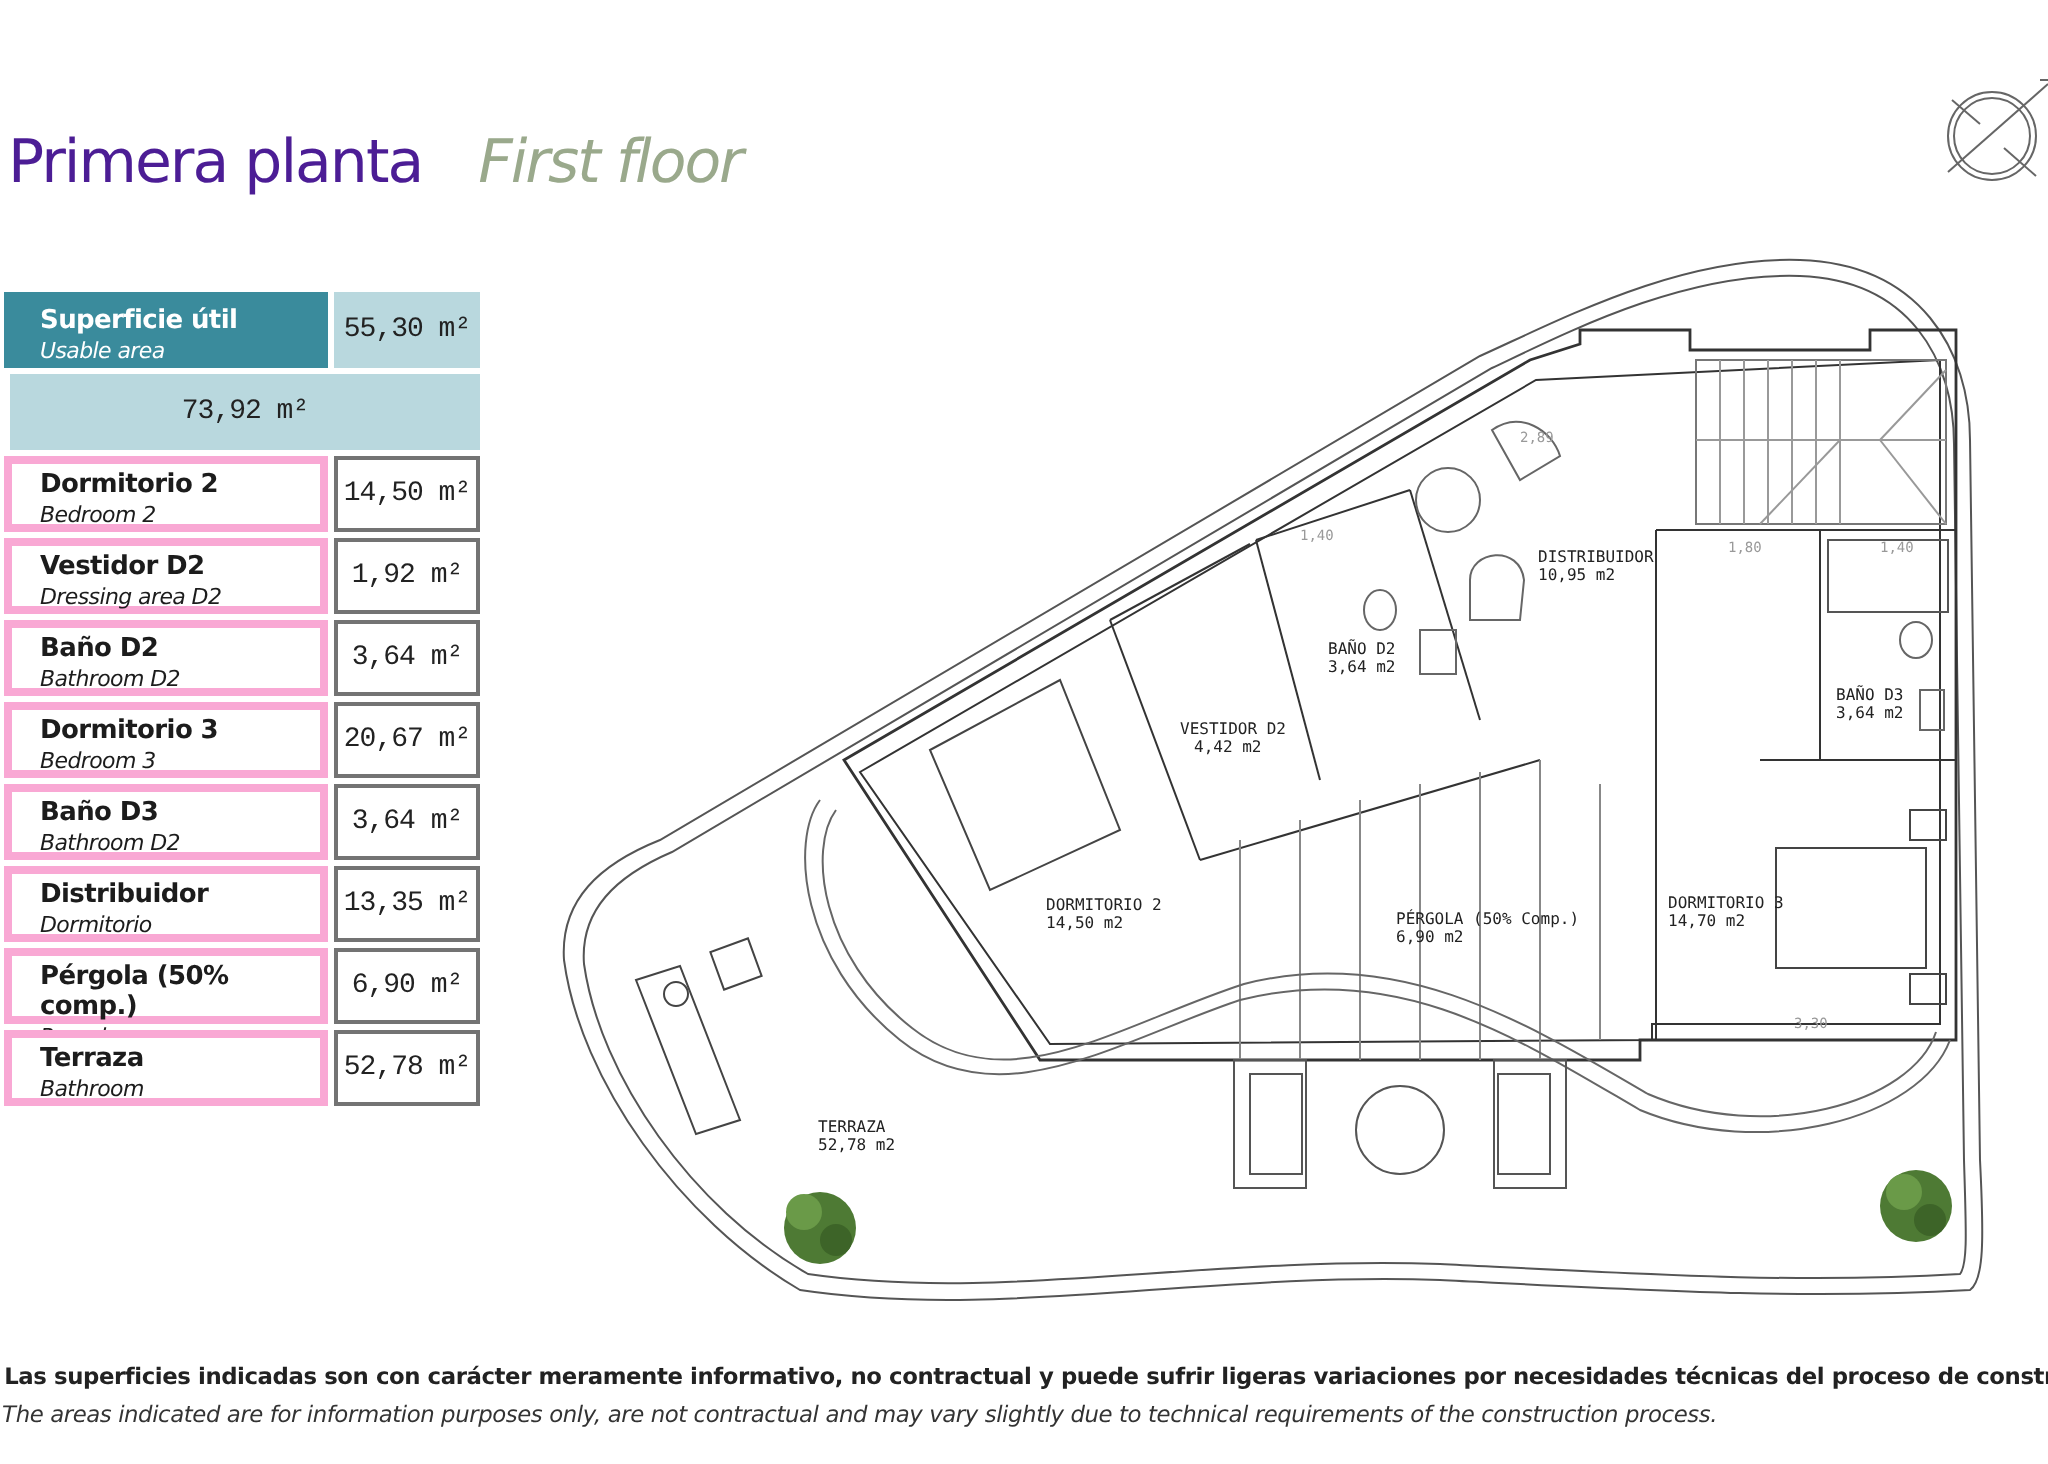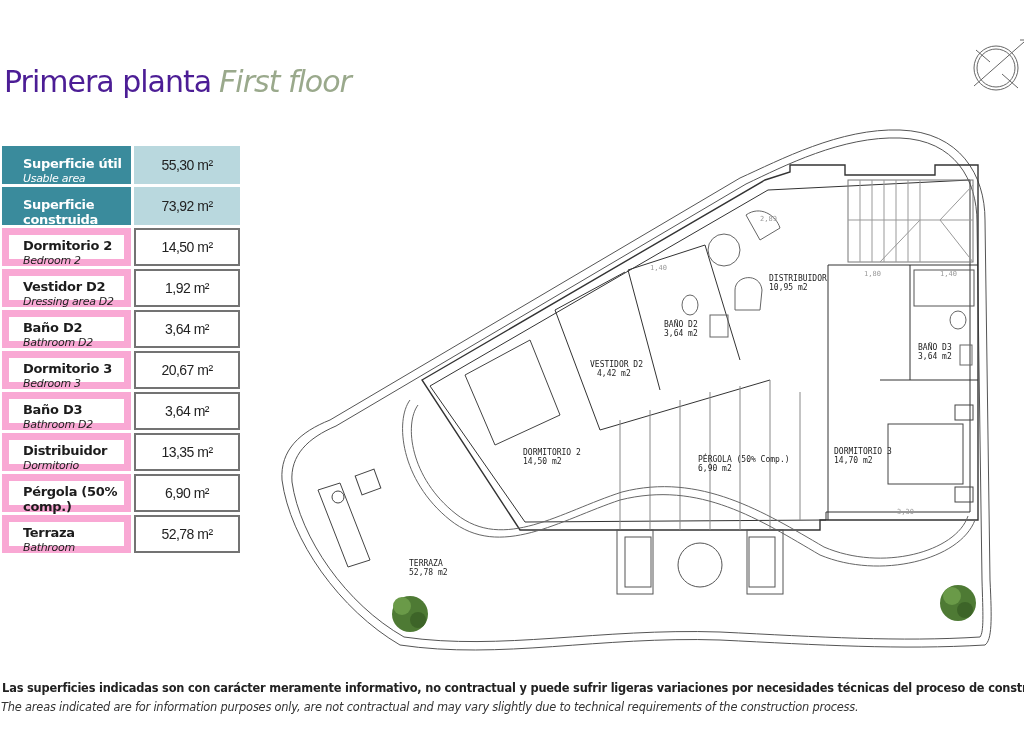--- a/index.html
+++ b/index.html
@@ -5,34 +5,34 @@
   html, body { margin: 0; padding: 0; }
   body {
     width: 1024px; height: 732px; background: #ffffff; position: relative; overflow: hidden;
     font-family: "Liberation Sans", sans-serif;
   }
   .title {
     position: absolute; left: 4px; top: 64px; white-space: nowrap;
     font-family: "DejaVu Sans", sans-serif; font-size: 30px; letter-spacing: -1px;
   }
   .title .es { color: #4c1d95; }
-  .title .en { color: #9aa98c; font-style: italic; margin-left: 8px; }
+  .title .en { color: #9aa98c; font-style: italic; margin-left: 28px; }
 
   .compass { position: absolute; left: 968px; top: 36px; width: 60px; height: 60px; }
 
   .area-table { position: absolute; left: 2px; top: 146px; width: 238px; }
   .row { display: flex; height: 38px; margin-bottom: 3px; }
   .row .name {
-    width: 129px; box-sizing: border-box; padding: 3px 0 0 14px;
-    border: 7px solid #f9a8d4; background: #fff; color: #1c1c1c;
+    width: 162px; box-sizing: border-box; padding: 3px 0 0 14px;
+    border: 4px solid #f9a8d4; background: #fff; color: #1c1c1c;
   }
   .row .val {
     flex: 1; margin-left: 3px; box-sizing: border-box; border: 2px solid #737373;
     display: flex; align-items: center; justify-content: center; font-size: 14px; color: #222;
-    font-family: Liberation Sans, sans-serif; letter-spacing: -0.5px;
+    font-family: Liberation Mono, monospace; letter-spacing: -0.5px;
   }
   .row .es-label { font-weight: bold; font-size: 13px; display: block; font-family: "DejaVu Sans", sans-serif; letter-spacing: -0.3px; }
   .row .en-label { font-style: italic; font-size: 11px; display: block; margin-top: 1px; font-family: "DejaVu Sans", sans-serif; letter-spacing: -0.3px;}
   .row.hl .name { background: #3a8b9c; border-color: #3a8b9c; color: #fff; }
   .row.hl .val { background: #b9d8de; border-color: #b9d8de; }
 
   .plan { position: absolute; left: 0; top: 0; width: 1024px; height: 732px; }
   .plan-label { font-family: "DejaVu Sans Mono", monospace; font-size: 8px; fill: #222; }
   .dim { font-family: "DejaVu Sans Mono", monospace; font-size: 7px; fill: #999; }
 
@@ -58,24 +58,20 @@
 
 <div class="area-table">
   <div class="row hl">
     <div class="name">
         <span class="es-label">Superficie útil</span>
         <span class="en-label">Usable area</span>
       </div>
     <div class="val">55,30 m²</div>
   </div>
   <div class="row hl">
-    <div class="name">
-        <span class="es-label">Superficie construida</span>
-        <span class="en-label">Built area</span>
-      </div>
     <div class="val">73,92 m²</div>
   </div>
   <div class="row">
     <div class="name">
         <span class="es-label">Dormitorio 2</span>
         <span class="en-label">Bedroom 2</span>
       </div>
     <div class="val">14,50 m²</div>
   </div>
   <div class="row">

